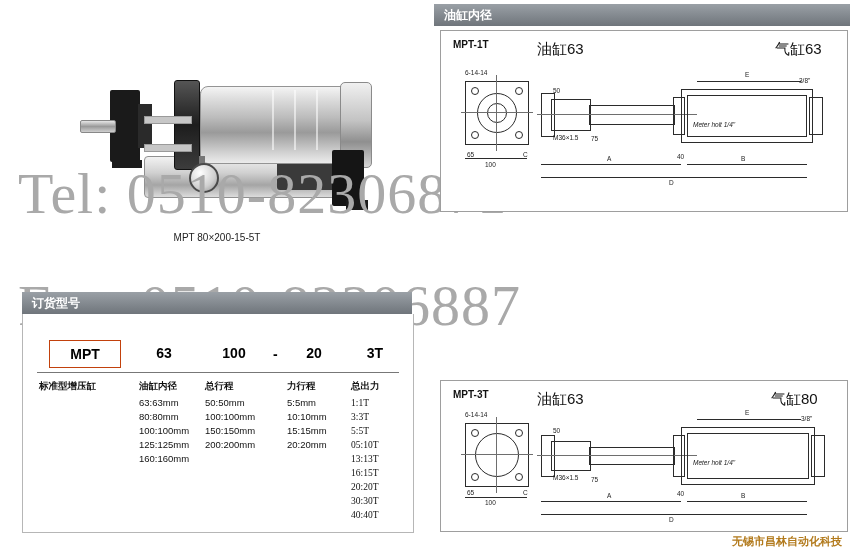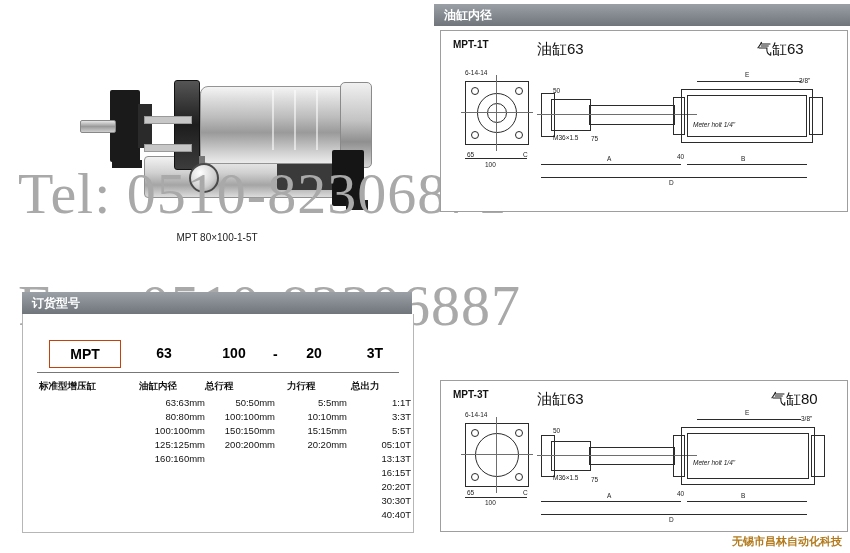--- a/index.html
+++ b/index.html
@@ -66,21 +66,21 @@
     color:#fff;font-size:12px;line-height:22px;padding-left:10px;
     box-sizing:border-box;font-weight:bold;
   }
   .order-box{
     position:absolute;left:22px;top:314px;width:390px;height:218px;
     border:1px solid #b6b6b6;border-top:none;background:#fff;
   }
   .obox{position:absolute;border:1px solid #c2410c;height:26px;line-height:26px;text-align:center;font-weight:bold;font-size:14px;}
   .odash{position:absolute;font-weight:bold;font-size:14px;}
   .ocol-title{position:absolute;font-size:9.5px;color:#111;text-align:left;font-weight:bold;}
-  .ocol-list{position:absolute;font-size:9.5px;color:#111;line-height:14px;text-align:right;}
+  .ocol-list{position:absolute;font-size:9.5px;color:#111;line-height:14px;text-align:left;}
 
   
   .right-col{position:absolute;left:434px;top:0;width:416px;height:553px;}
   .rt-head{
     position:absolute;left:0;top:4px;width:416px;height:22px;
     background:linear-gradient(to bottom,#9aa0a6,#6f757b);
     color:#fff;font-size:12px;font-weight:bold;line-height:22px;padding-left:10px;box-sizing:border-box;
   }
   .panel{position:absolute;border:1px solid #9e9e9e;background:#fff;}
   .panel-1{left:6px;top:30px;width:406px;height:180px;}
@@ -124,21 +124,21 @@
       <div class="blk-block2"></div>
       <div class="rod"></div>
       <div class="tie-top"></div>
       <div class="tie-bot"></div>
       <div class="gauge-stem"></div>
       <div class="gauge"></div>
       <div class="foot" style="left:324px;top:180px;width:22px;height:10px;"></div>
       <div class="foot" style="left:90px;top:140px;width:30px;height:8px;"></div>
     </div>
 
-    <div class="photo-caption">MPT 80×100-1-5T</div>
+    <div class="photo-caption">MPT 80×200-15-5T</div>
 
     <div class="wm wm1">Tel: 0510-82306871</div>
     <div class="wm wm2">Fax: 0510-82306887</div>
 
     <div class="order-head">订货型号</div>
     <div class="order-box">
 
       <div class="obox" style="left:26px;top:26px;width:70px;">MPT</div>
       <div class="obox" style="left:118px;top:26px;width:46px;border:none;">63</div>
       <div class="obox" style="left:185px;top:26px;width:52px;border:none;">100</div>
@@ -169,41 +169,41 @@
         <div>200:200mm</div>
       </div>
 
       <div class="ocol-list" style="left:264px;top:82px;width:60px;">
         <div>5:5mm</div>
         <div>10:10mm</div>
         <div>15:15mm</div>
         <div>20:20mm</div>
       </div>
 
-      <div class="ocol-list" style="left:328px;top:82px;width:60px;">
+      <div class="ocol-list" style="left:328px;top:82px;width:60px;font-family:Liberation Serif, serif;">
         <div>1:1T</div>
         <div>3:3T</div>
         <div>5:5T</div>
         <div>05:10T</div>
         <div>13:13T</div>
         <div>16:15T</div>
         <div>20:20T</div>
         <div>30:30T</div>
         <div>40:40T</div>
       </div>
     </div>
   </div>
 
   <div class="right-col">
     <div class="rt-head">油缸内径</div>
 
     <div class="panel panel-1">
       <div class="panel-label" style="left:12px;top:8px;">MPT-1T</div>
       <div class="panel-sub" style="left:96px;top:9px;">油缸63</div>
-      <div class="panel-sub" style="left:316px;top:9px;text-align:right;">气缸63</div>
+      <div class="panel-sub" style="left:334px;top:9px;text-align:right;">气缸63</div>
 
       <div class="rectd" style="left:24px;top:50px;width:62px;height:62px;"></div>
       <div class="circd" style="left:36px;top:62px;width:38px;height:38px;"></div>
       <div class="circd" style="left:46px;top:72px;width:18px;height:18px;"></div>
       <div class="circd" style="left:30px;top:56px;width:6px;height:6px;"></div>
       <div class="circd" style="left:74px;top:56px;width:6px;height:6px;"></div>
       <div class="circd" style="left:30px;top:100px;width:6px;height:6px;"></div>
       <div class="circd" style="left:74px;top:100px;width:6px;height:6px;"></div>
       <div class="ln ln-h ln-thin" style="left:20px;top:81px;width:72px;"></div>
       <div class="ln ln-v ln-thin" style="left:55px;top:44px;height:76px;"></div>

